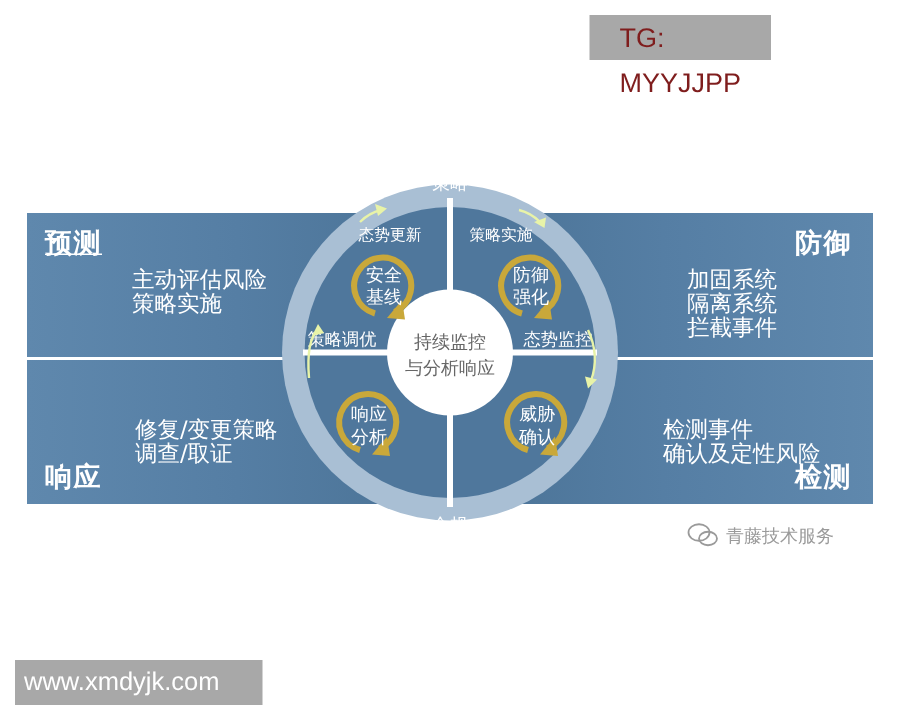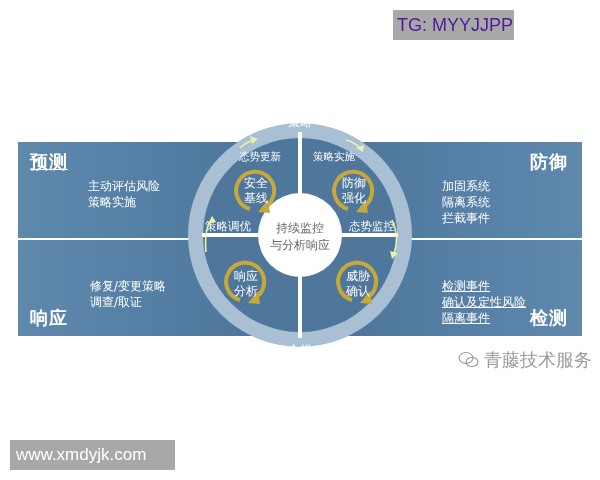--- a/index.html
+++ b/index.html
@@ -2,42 +2,42 @@
 <html><head>
 <meta charset="utf-8">
 <style>
   html, body { margin:0; padding:0; }
   body {
     width:600px; height:480px; background:#ffffff; position:relative; overflow:hidden;
     font-family:"DejaVu Sans", sans-serif;
   }
   .wm-top {
     position:absolute; left:393px; top:10px; width:121px; height:30px;
-    background:#a8a8a8; color:#4c1d95; font-family:"Liberation Sans", sans-serif;
-    font-size:18px; line-height:30px; padding-left:4px; box-sizing:border-box;
+    background:#a8a8a8; color:#7f1d1d; font-family:"Liberation Sans", sans-serif;
+    font-size:18px; line-height:30px; padding-left:20px; box-sizing:border-box;
   }
   .wm-bottom {
     position:absolute; left:10px; top:440px; width:165px; height:30px;
     background:#a8a8a8; color:#fff; font-family:"Liberation Sans", sans-serif;
     font-size:17px; line-height:30px; padding-left:6px; box-sizing:border-box;
   }
   .panel {
     position:absolute; color:#fff;
     background:linear-gradient(90deg,#5f88ad 0%,#557ea4 50%,#4a7295 100%);
   }
   .panel.tl { left:18px; top:142px; width:280px; height:96px; }
   .panel.bl { left:18px; top:240px; width:280px; height:96px; }
   .panel.tr { left:302px; top:142px; width:280px; height:96px; background:linear-gradient(90deg,#4a7295 0%,#557ea4 50%,#5f88ad 100%); }
   .panel.br { left:302px; top:240px; width:280px; height:96px; background:linear-gradient(90deg,#4a7295 0%,#557ea4 50%,#5f88ad 100%); }
   .ptitle { position:absolute; font-size:18px; font-weight:bold; letter-spacing:1px; }
-  .plist { position:absolute; font-size:12px; line-height:16px; }
+  .plist { position:absolute; font-size:15px; line-height:16px; }
   .plist div { white-space:nowrap; }
   .ring { position:absolute; left:188px; top:112px; width:224px; height:246px; }
   .brand {
-    position:absolute; left:458px; top:348px; color:#9a9a9a; font-size:18px;
+    position:absolute; left:458px; top:348px; color:#9a9a9a; font-size:12px;
     display:flex; align-items:center; gap:4px;
   }
   .svgtxt { font-family:"DejaVu Sans", sans-serif; }
 </style>
 </head>
 <body>
 
 <div class="wm-top">TG: MYYJJPP</div>
 
 <div class="panel tl">
@@ -51,33 +51,32 @@
 <div class="panel bl">
   <div class="ptitle" style="left:12px;top:66px;">响应</div>
   <div class="plist" style="left:72px;top:38px;">
     <div>修复/变更策略</div>
     <div>调查/取证</div>
   </div>
 </div>
 
 <div class="panel tr">
   <div class="ptitle" style="right:14px;top:8px;">防御</div>
-  <div class="plist" style="left:140px;top:36px;">
+  <div class="plist" style="left:156px;top:36px;">
     <div>加固系统</div>
     <div>隔离系统</div>
     <div>拦截事件</div>
   </div>
 </div>
 
 <div class="panel br">
   <div class="ptitle" style="right:14px;top:66px;">检测</div>
-  <div class="plist" style="left:140px;top:38px;text-decoration:underline;">
+  <div class="plist" style="left:140px;top:38px;">
     <div>检测事件</div>
     <div>确认及定性风险</div>
-    <div>隔离事件</div>
   </div>
 </div>
 
 <svg class="ring" viewBox="0 0 224 246">
 
   <circle cx="112" cy="123" r="112" fill="#a9bfd4"></circle>
 
   <circle cx="112" cy="123" r="97" fill="#4f779c"></circle>
 
   <rect x="110" y="20" width="4" height="206" fill="#ffffff"></rect>

